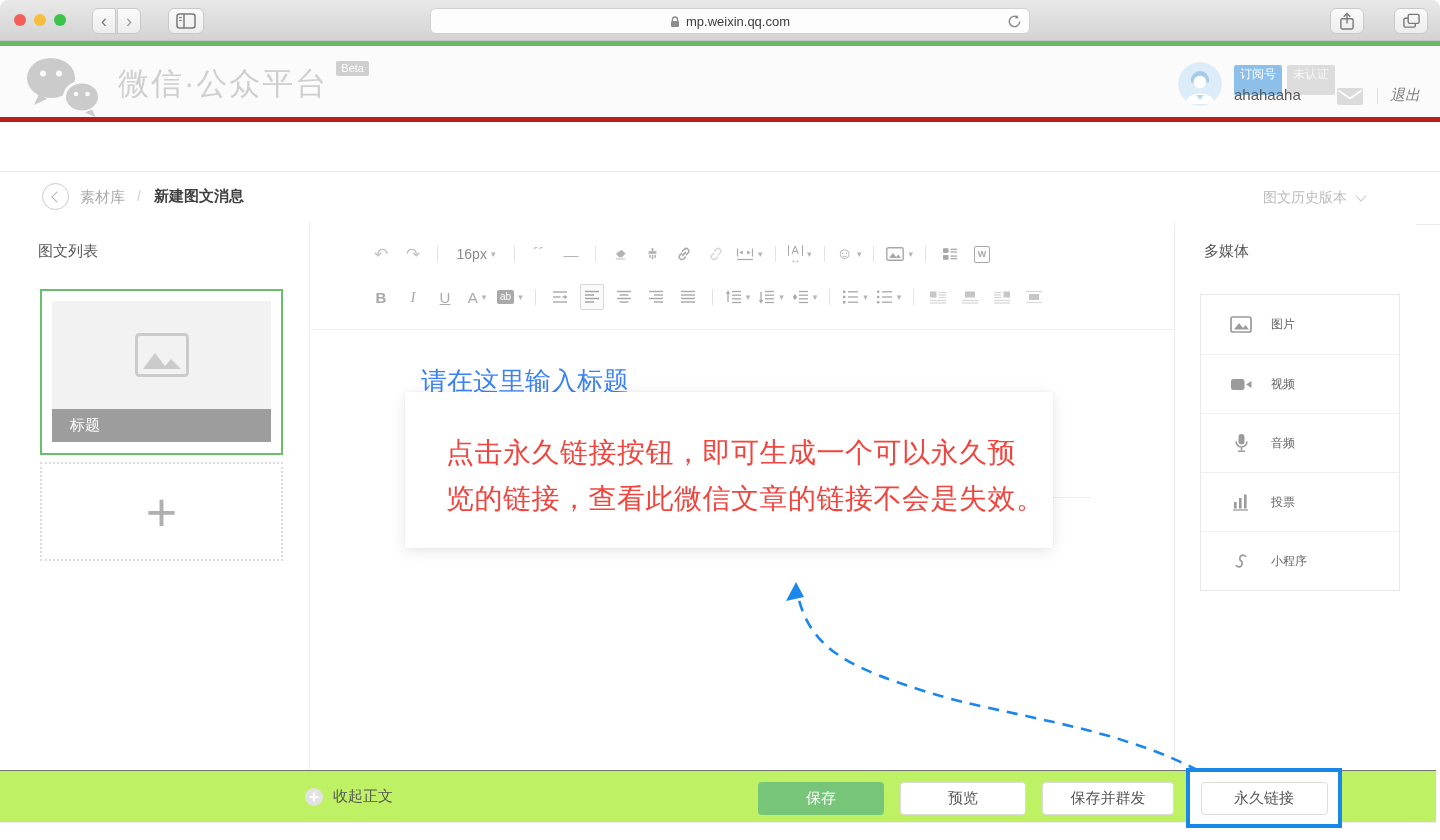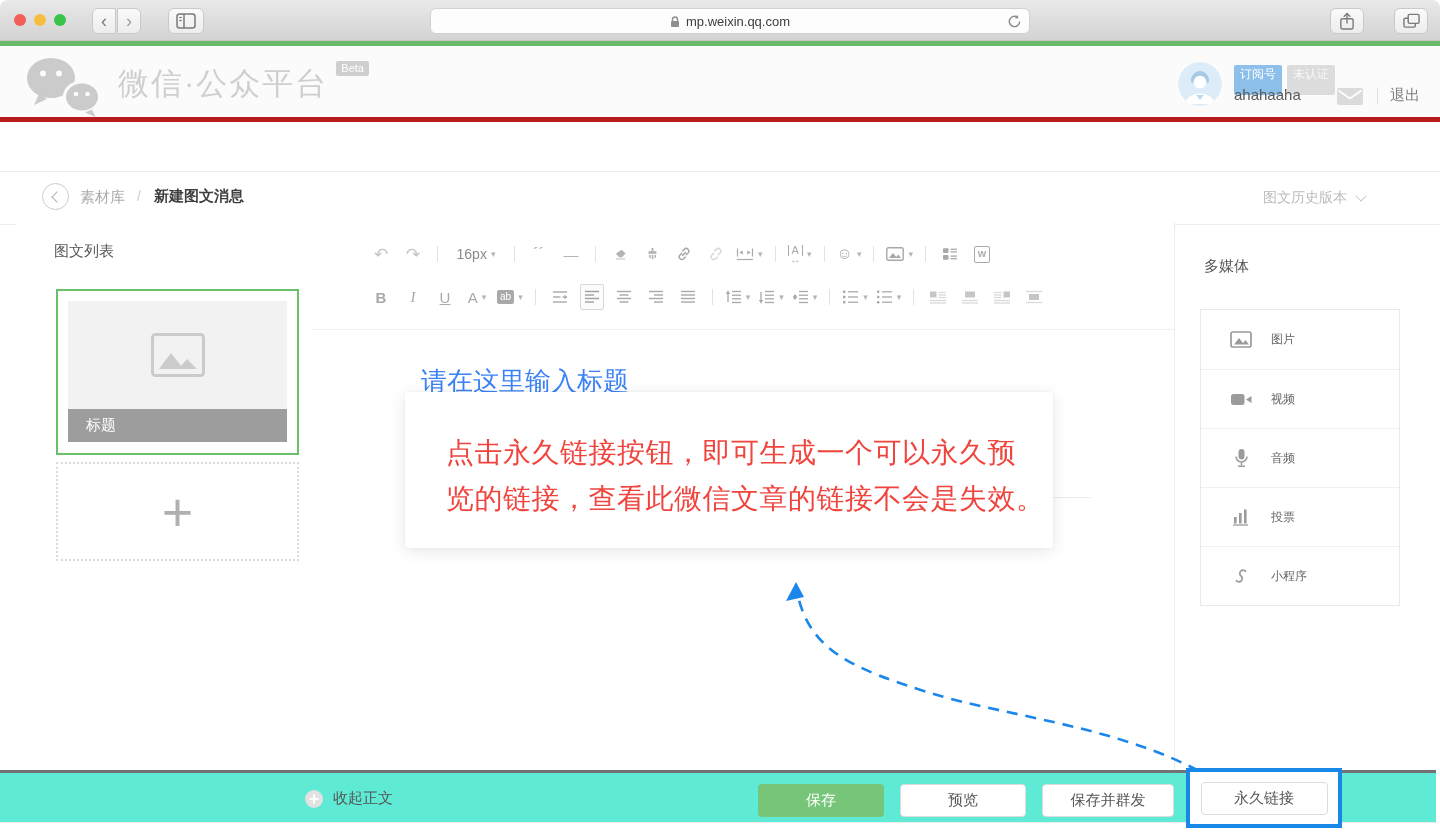--- a/index.html
+++ b/index.html
@@ -36,38 +36,38 @@
   .beta-badge { margin-left:8px; margin-top:6px; background:#cfcfcf; color:#fff; font-size:11px;
     padding:1px 5px 2px; border-radius:2px; }
   .avatar { position:absolute; left:1178px; top:16px; width:44px; height:44px; border-radius:50%; overflow:hidden; }
   .acct-badges { position:absolute; left:1234px; top:19px; display:flex; gap:5px; }
   .badge { font-size:12px; color:#fff; padding:1px 6px 12px; border-radius:2px; }
   .badge.blue { background:#8cc0ea; }
   .badge.gray { background:#dcdcdc; color:#f7f7f7; }
   .acct-name { position:absolute; left:1234px; top:40px; font-size:15px; color:#595959; }
   .mail { position:absolute; left:1337px; top:42px; }
   .hdr-divider { position:absolute; left:1377px; top:42px; width:1px; height:16px; background:#e0e0e0; }
-  .logout { position:absolute; left:1390px; top:40px; font-size:15px; color:#7d7d7d; }
+  .logout { position:absolute; left:1390px; top:40px; font-size:15px; color:#7d7d7d;font-style:italic; }
 
   
   .breadcrumb-row { position:absolute; top:171px; left:0; width:1440px; height:54px;
     border-top:1px solid #ececec; border-bottom:1px solid #ececec; background:#fff; }
   .back-circle { position:absolute; left:42px; top:11px; width:27px; height:27px; border-radius:50%;
     border:1.5px solid #cbcbcb; display:flex; align-items:center; justify-content:center; }
   .chev-l { width:8px; height:8px; border-left:1.5px solid #b3b3b3; border-bottom:1.5px solid #b3b3b3;
     transform:rotate(45deg); margin-left:3px; }
   .bc-parent { position:absolute; left:80px; top:16px; font-size:15px; color:#ababab; }
   .bc-sep { position:absolute; left:137px; top:16px; font-size:14px; color:#cfcfcf; }
   .bc-current { position:absolute; left:154px; top:15px; font-size:15px; color:#3f3f3f; font-weight:bold; }
   .history { position:absolute; left:1263px; top:17px; font-size:14px; color:#bbbbbb; display:flex; align-items:center; gap:10px; }
   .chev-down { width:8px; height:8px; border-right:1.5px solid #cbcbcb; border-bottom:1.5px solid #cbcbcb;
     transform:rotate(45deg); margin-top:-4px; }
 
   
-  .left-panel { position:absolute; top:222px; left:16px; width:310px; height:548px; border-right:1px solid #ececec; background:#fff; }
+  .left-panel { position:absolute; top:222px; left:0; width:310px; height:548px; border-right:1px solid #ececec; background:#fff; }
   .panel-title { position:absolute; left:38px; top:20px; font-size:15px; color:#555; }
   .article-card { position:absolute; left:40px; top:67px; width:243px; height:166px; border:2px solid #6abf6a; background:#fff; }
   .thumb { margin:10px 10px 0; height:108px; background:#f2f2f2; display:flex; align-items:center; justify-content:center; }
   .card-title-bar { margin:0 10px; height:33px; background:#9d9d9d; color:#fff; font-size:15px;
     display:flex; align-items:center; padding-left:18px; }
   .add-box { position:absolute; left:40px; top:240px; width:243px; height:99px; border:2px dotted #dadada;
     display:flex; align-items:center; justify-content:center; color:#b0b0b0; font-size:54px; font-weight:100; line-height:1; }
 
   .editor-panel { position:absolute; top:222px; left:311px; width:864px; height:548px; border-right:1px solid #ececec; background:#fff; }
   .tb-row { position:absolute; left:0; display:flex; align-items:center; padding-left:54px; height:30px; }
@@ -91,29 +91,29 @@
   .ls { display:flex; flex-direction:column; align-items:center; }
   .ls-a { border-left:1px solid #a9a9a9; border-right:1px solid #a9a9a9; padding:0 3px; font-size:11px;
     line-height:11px; font-style:normal; }
   .ls-w { font-size:10px; line-height:8px; font-style:normal; }
   .emoji-g { font-size:16px; }
   .wdoc { width:16px; height:17px; border:1.3px solid #a9a9a9; border-radius:2px; font-size:9px; font-weight:bold;
     display:flex; align-items:center; justify-content:center; font-style:normal; }
   .title-ph { position:absolute; left:110px; top:142px; font-size:26px; color:#3b82f6; z-index:1; }
   .title-line { position:absolute; left:110px; top:275px; width:670px; height:1px; background:#ededed; z-index:1; }
 
-  .right-panel { position:absolute; top:237px; left:1176px; width:240px; height:548px; background:#fff;text-align:right; }
+  .right-panel { position:absolute; top:222px; left:1176px; width:240px; height:548px; background:#fff;text-align:right; }
   .media-box { position:absolute; left:24px; top:72px; width:200px; border:1px solid #e9e9e9; background:#fff; }
   .media-row { height:59px; display:flex; align-items:center; padding-left:28px; gap:18px; }
   .media-row + .media-row { border-top:1px solid #f0f0f0; }
   .media-label { font-size:12px; color:#666; }
 
   
-  .footer { position:absolute; top:770px; left:0; width:1436px; height:53px; background:#5eead4;
-    border-top:3px solid #737373; border-bottom:1px solid #ececec; }
+  .footer { position:absolute; top:770px; left:0; width:1436px; height:53px; background:#bef264;
+    border-top:1px solid #737373; border-bottom:1px solid #ececec; }
   .collapse { position:absolute; left:305px; top:16px; display:flex; align-items:center; gap:10px;
     font-size:15px; color:#555; }
   .btn { position:absolute; top:11px; height:33px; border-radius:4px; font-size:15px;
     display:flex; align-items:center; justify-content:center; }
   .btn.green { left:758px; width:126px; background:#76c578; color:#fff; }
   .btn.plain { background:#fff; border:1px solid #dcdcdc; color:#555; }
   .btn.preview { left:900px; width:126px; }
   .btn.sendall { left:1042px; width:132px; }
   .blue-box { position:absolute; left:1186px; top:768px; width:156px; height:60px;
     border:4px solid #1787e8; background:#fff; z-index:30; display:flex; align-items:center; justify-content:center; }

